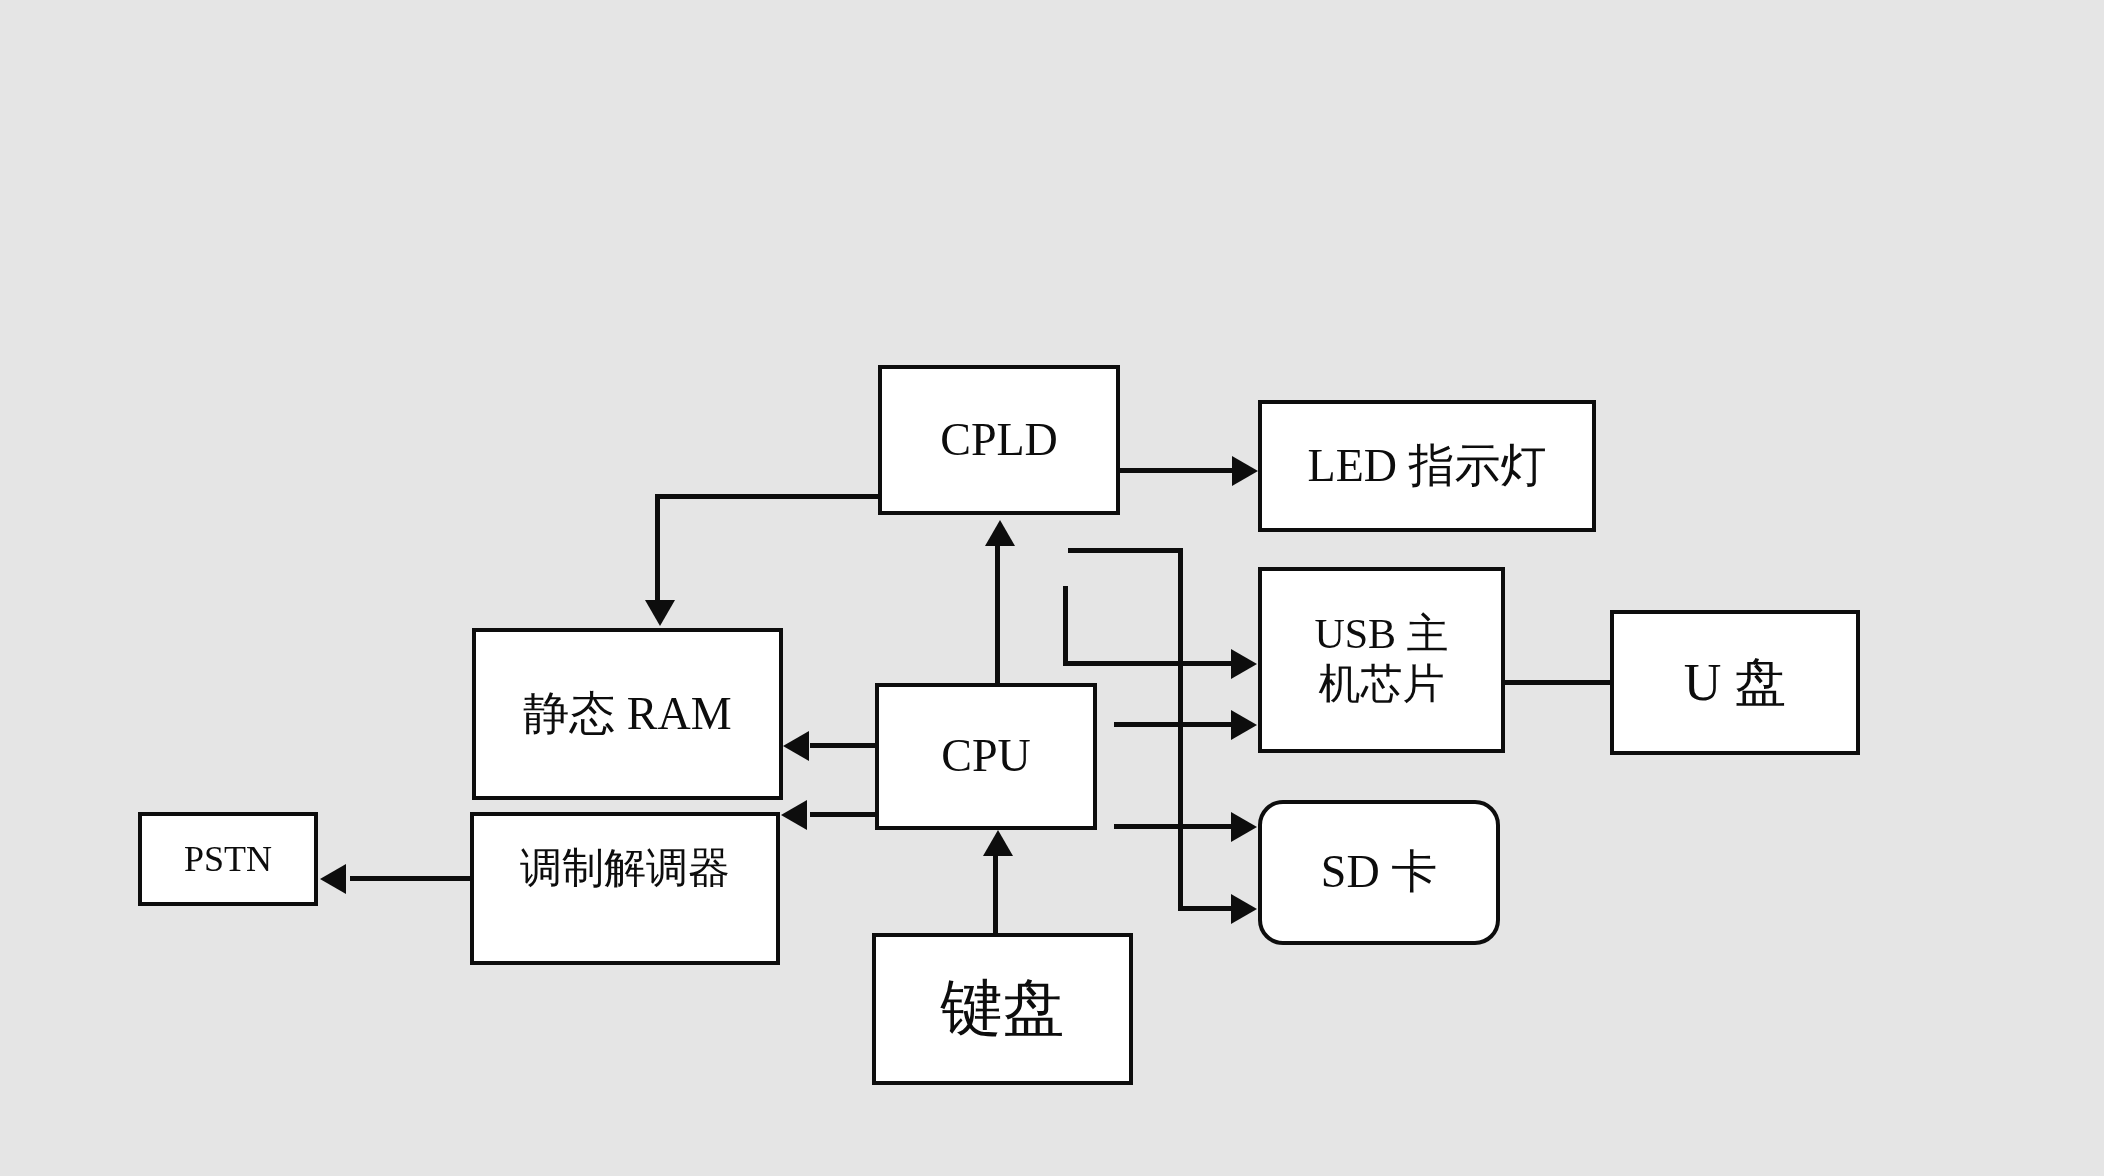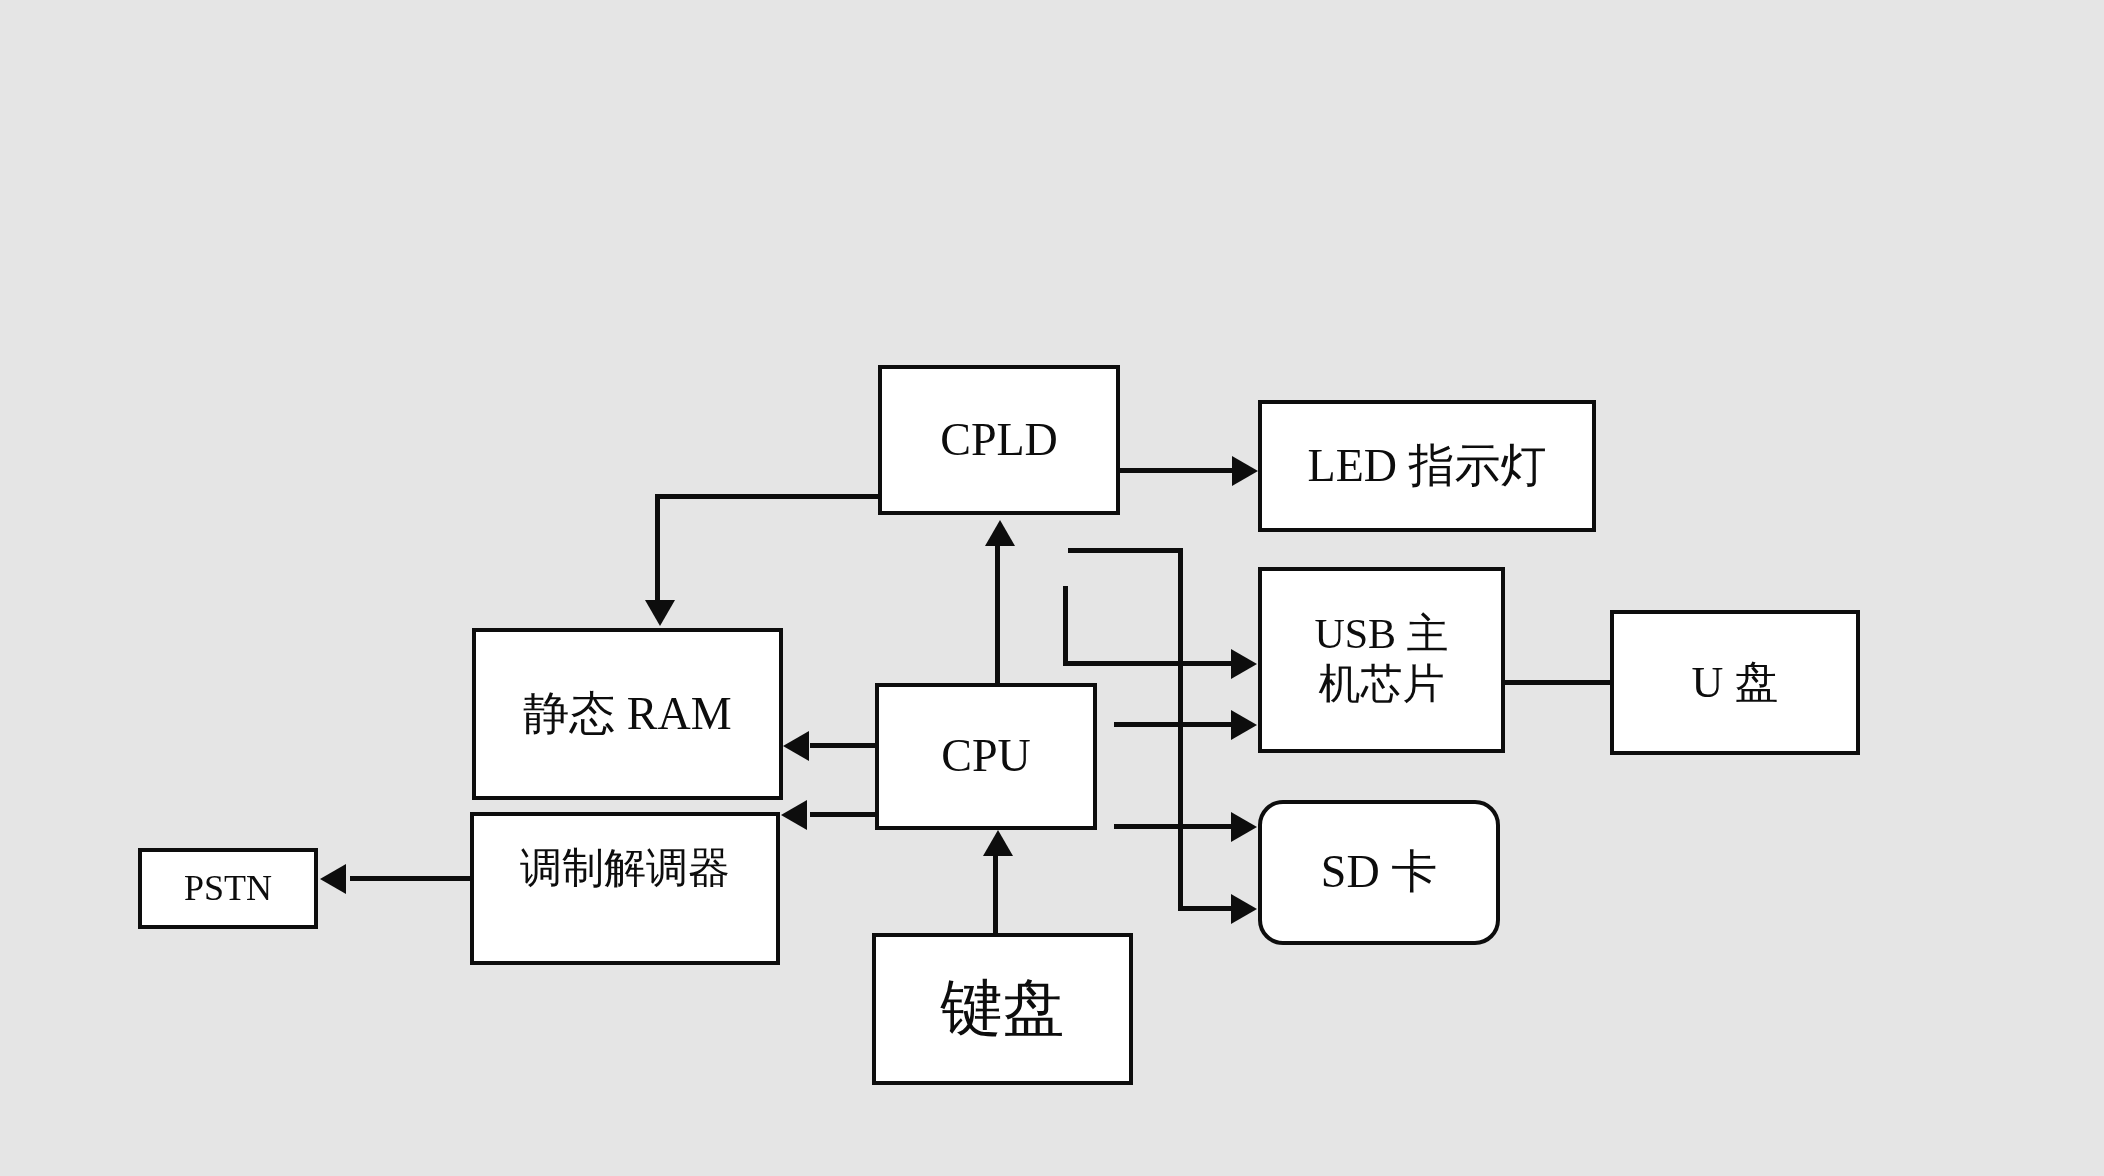--- a/index.html
+++ b/index.html
@@ -32,25 +32,25 @@
     display: block;
     white-space: pre-line;
     padding: 0 6px;
   }
   
   #node-cpld      { left: 878px;  top: 365px; width: 242px; height: 150px; font-size: 46px; }
   #node-led       { left: 1258px; top: 400px; width: 338px; height: 132px; font-size: 46px; }
   #node-sram      { left: 472px;  top: 628px; width: 311px; height: 172px; font-size: 46px; }
   #node-cpu       { left: 875px;  top: 683px; width: 222px; height: 147px; font-size: 46px; }
   #node-usb       { left: 1258px; top: 567px; width: 247px; height: 186px; font-size: 42px; }
-  #node-udisk     { left: 1610px; top: 610px; width: 250px; height: 145px; font-size: 44px; }
+  #node-udisk     { left: 1610px; top: 610px; width: 250px; height: 145px; font-size: 52px; }
   #node-sd        { left: 1258px; top: 800px; width: 242px; height: 145px; font-size: 46px; border-radius: 25px; }
   #node-modem     { left: 470px;  top: 812px; width: 310px; height: 153px;
                     font-size: 42px; align-items: flex-start; padding-top: 28px; }
-  #node-pstn      { left: 138px;  top: 848px; width: 180px; height: 81px; font-size: 36px; }
+  #node-pstn      { left: 138px;  top: 812px; width: 180px; height: 94px; font-size: 36px; }
   #node-keyboard  { left: 872px;  top: 933px; width: 261px; height: 152px; font-size: 62px; }
 
   
   .wire {
     position: absolute;
     background: #0d0d0d;
     z-index: 1;
   }
   .wire.h { height: 5px; }
   .wire.v { width: 5px; }

